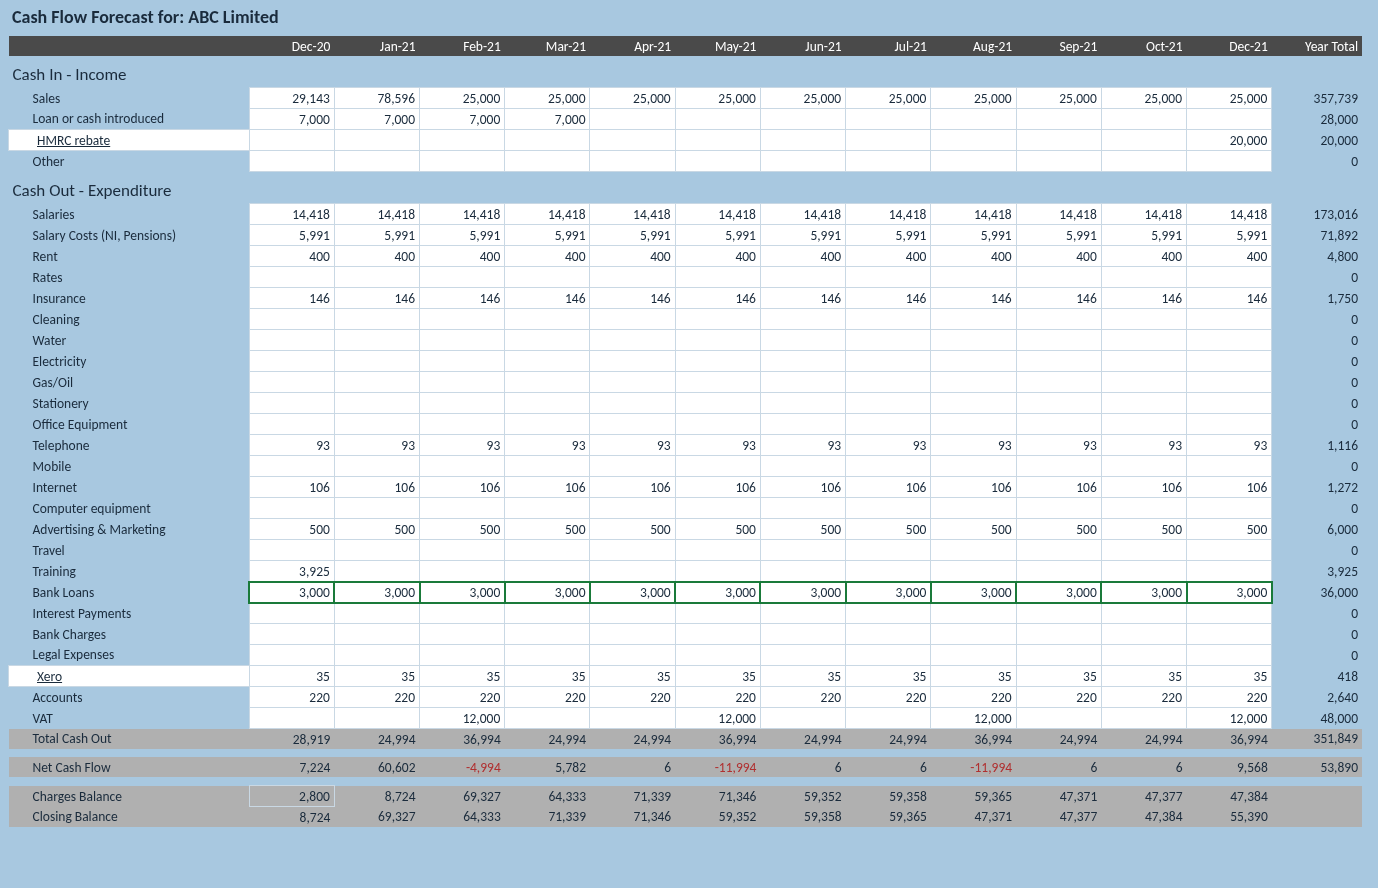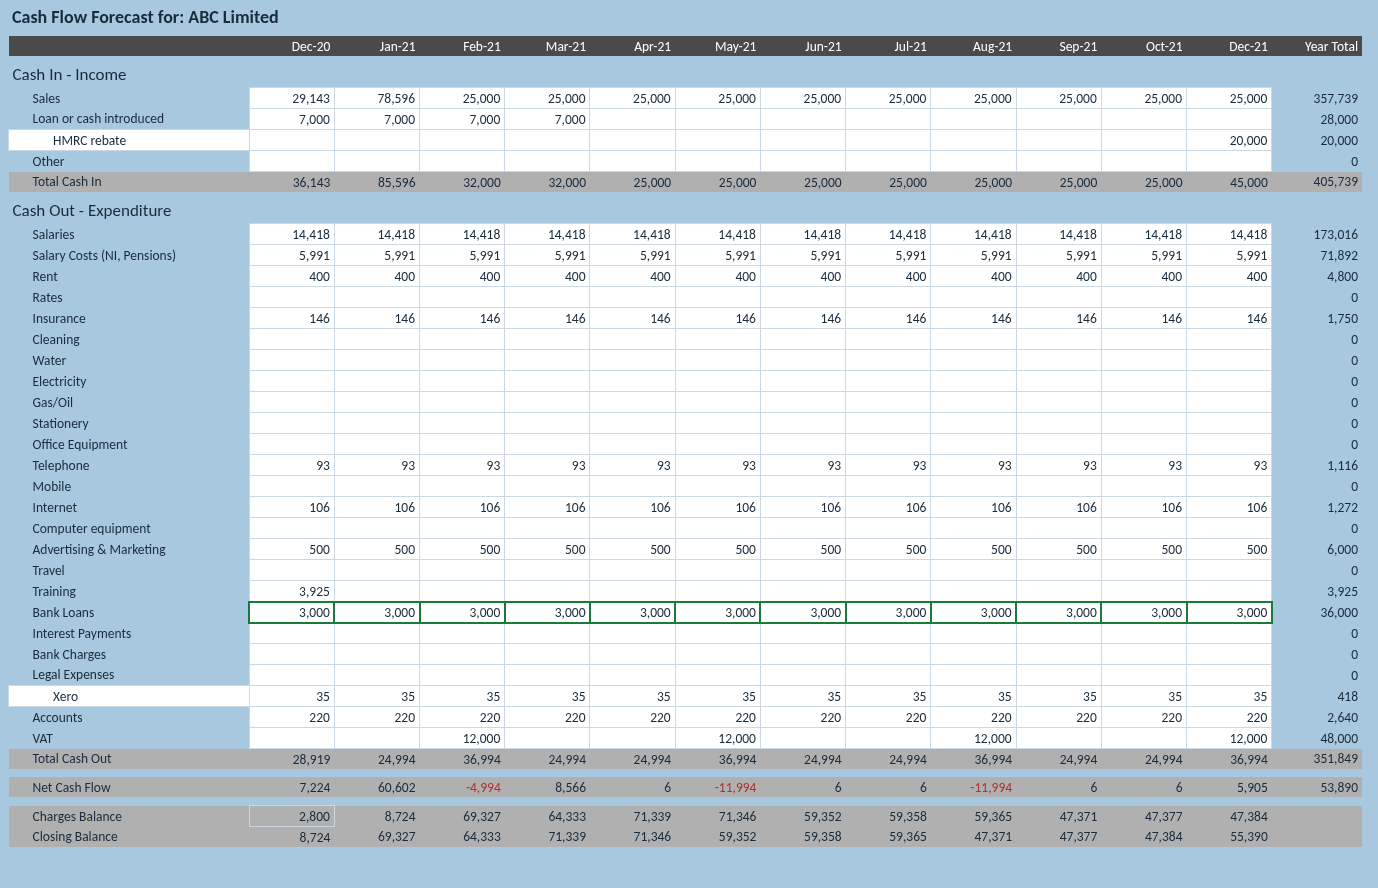--- a/index.html
+++ b/index.html
@@ -5,21 +5,21 @@
   html,body{margin:0;padding:0;font-family:Calibri,Arial,sans-serif;background:#a8c8e0;color:#1a2b3c;}
   .sheet{width:1378px;background:#a8c8e0;padding:4px 8px 12px 8px;box-sizing:border-box;}
   h1{font-size:18px;font-weight:700;margin:2px 0 8px 4px;color:#1a2b3c;}
   table{border-collapse:collapse;table-layout:fixed;width:1354px;}
   col.lbl{width:240px;} col.m{width:85px;} col.tot{width:90px;}
   td,th{font-size:13.5px;height:20px;padding:0 4px;white-space:nowrap;overflow:hidden;}
   .hdr-row td{background:#4a4a4a;color:#fff;text-align:right;font-weight:400;margin-top:48px;}
   .hdr-row td.lbl{text-align:left;}
   .section td{font-size:17px;font-weight:400;padding-top:8px;padding-bottom:2px;color:#1a2b3c;}
   .label{padding-left:24px;color:#1a2b3c;}
-  .label.l2{padding-left:44px;}
+  .label.l2{padding-left:28px;text-decoration:underline;}
   .num{text-align:right;font-variant-numeric:tabular-nums;}
   .cell{background:#fff;border:1px solid #c9d8e4;}
   .tot-blue{background:#a8c8e0;}
   .gray-row td{background:#b0b0b0;}
   .sel-row td.cell{outline:2px solid #1a7a3a;outline-offset:-1px;}
   .neg{background:#f4b8b8;color:#b03030;margin-top:32px;}
   .spacer td{height:8px;background:#a8c8e0;}
 </style>
 </head>
 <body>
@@ -122,36 +122,20 @@
           <td class="num cell"></td>
           <td class="num cell"></td>
           <td class="num cell"></td>
           <td class="num cell"></td>
           <td class="num cell"></td>
           <td class="num cell"></td>
           <td class="num cell"></td>
           <td class="num cell"></td>
           <td class="num tot-blue">0</td>
         </tr>
-        <tr class="gray-row">
-          <td class="label">Total Cash In</td>
-          <td class="num">36,143</td>
-          <td class="num">85,596</td>
-          <td class="num">32,000</td>
-          <td class="num">32,000</td>
-          <td class="num">25,000</td>
-          <td class="num">25,000</td>
-          <td class="num">25,000</td>
-          <td class="num">25,000</td>
-          <td class="num">25,000</td>
-          <td class="num">25,000</td>
-          <td class="num">25,000</td>
-          <td class="num">45,000</td>
-          <td class="num">405,739</td>
-        </tr>
         <tr class="section">
           <td colspan="14">Cash Out - Expenditure</td>
         </tr>
         <tr>
           <td class="label">Salaries</td>
           <td class="num cell">14,418</td>
           <td class="num cell">14,418</td>
           <td class="num cell">14,418</td>
           <td class="num cell">14,418</td>
           <td class="num cell">14,418</td>
@@ -565,29 +549,29 @@
           <td class="num">351,849</td>
         </tr>
         <tr class="spacer">
           <td colspan="14"></td>
         </tr>
         <tr class="gray-row">
           <td class="label">Net Cash Flow</td>
           <td class="num">7,224</td>
           <td class="num">60,602</td>
           <td class="num neg">-4,994</td>
-          <td class="num">8,566</td>
+          <td class="num">5,782</td>
           <td class="num">6</td>
           <td class="num neg">-11,994</td>
           <td class="num">6</td>
           <td class="num">6</td>
           <td class="num neg">-11,994</td>
           <td class="num">6</td>
           <td class="num">6</td>
-          <td class="num">5,905</td>
+          <td class="num">9,568</td>
           <td class="num">53,890</td>
         </tr>
         <tr class="spacer">
           <td colspan="14"></td>
         </tr>
         <tr class="gray-row">
           <td class="label">Charges Balance</td>
           <td class="num cell">2,800</td>
           <td class="num">8,724</td>
           <td class="num">69,327</td>

